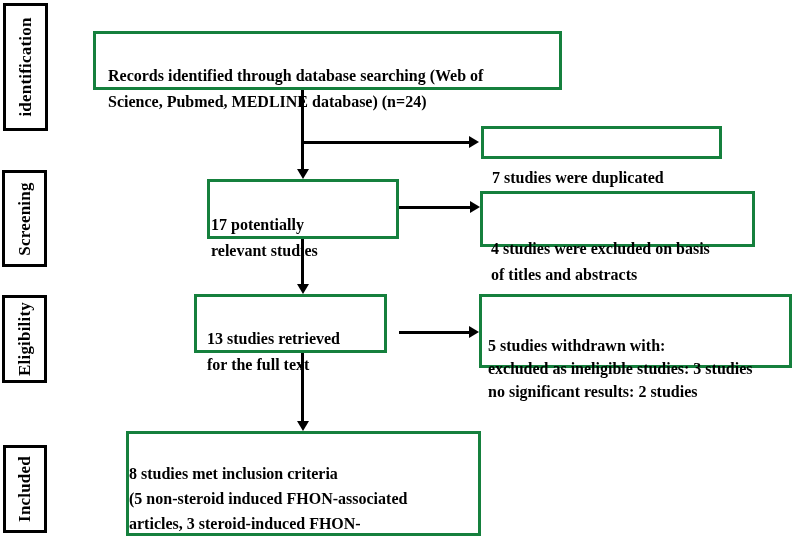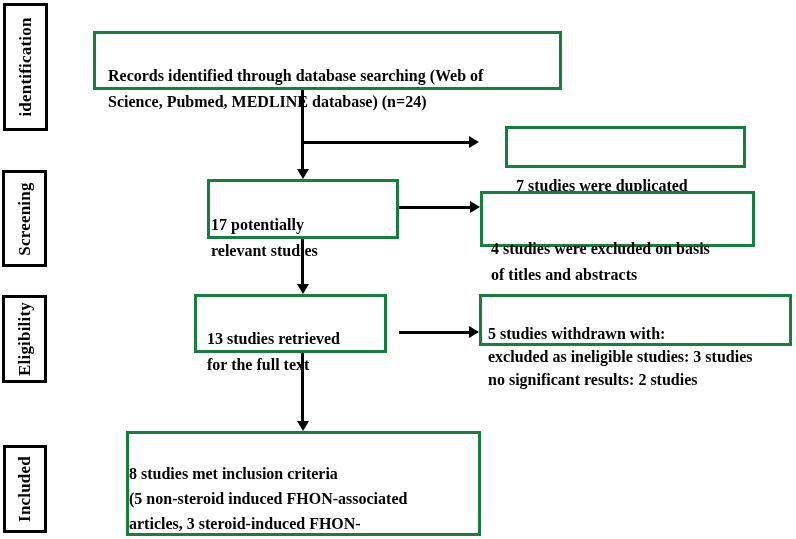--- a/index.html
+++ b/index.html
@@ -68,40 +68,40 @@
   </div>
   <div class="stage-box" style="left:3px; top:445px; width:44px; height:88px;">
     <span class="vtext">Included</span>
   </div>
 
   <div class="flow-box" style="left:93px; top:31px; width:469px; height:59px; padding:3px 12px;">
     <span>Records identified through database searching (Web of
 Science, Pubmed, MEDLINE database) (n=24)</span>
   </div>
 
-  <div class="flow-box" style="left:505px; top:126px; width:241px; height:33px; padding:18px 8px;">
+  <div class="flow-box" style="left:481px; top:126px; width:241px; height:33px; padding:10px 8px;">
     <span>7 studies were duplicated</span>
   </div>
 
   <div class="flow-box" style="left:207px; top:179px; width:192px; height:60px; padding:4px 1px;">
     <span>17 potentially
 relevant studies</span>
   </div>
 
   <div class="flow-box" style="left:480px; top:191px; width:275px; height:56px; padding:16px 8px;">
     <span>4 studies were excluded on basis
 of titles and abstracts</span>
   </div>
 
   <div class="flow-box" style="left:194px; top:294px; width:193px; height:59px; padding:3px 10px;">
     <span>13 studies retrieved
 for the full text</span>
   </div>
 
-  <div class="flow-box" style="left:479px; top:294px; width:313px; height:52px; padding:2px 6px; line-height:23px;">
+  <div class="flow-box" style="left:479px; top:294px; width:313px; height:74px; padding:14px 6px; line-height:23px;">
     <span>5 studies withdrawn with:
 excluded as ineligible studies: 3 studies
 no significant results: 2 studies</span>
   </div>
 
   <div class="flow-box" style="left:126px; top:431px; width:355px; height:105px; padding:2px 0; line-height:25px;">
     <span>8 studies met inclusion criteria
 (5 non-steroid induced FHON-associated
 articles, 3 steroid-induced FHON-
 associated articles)</span>

